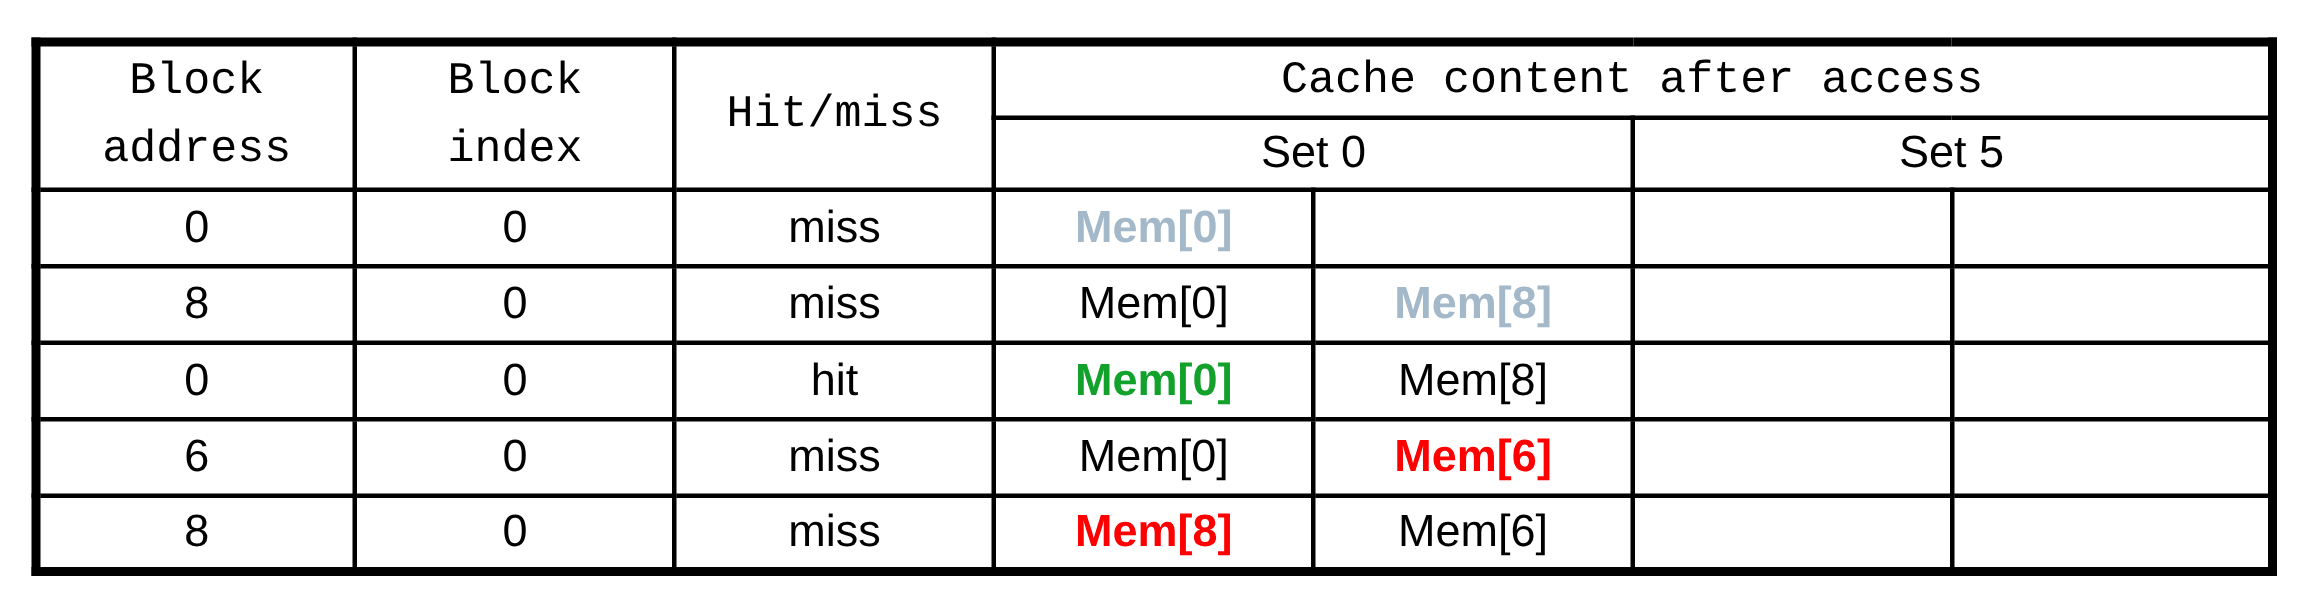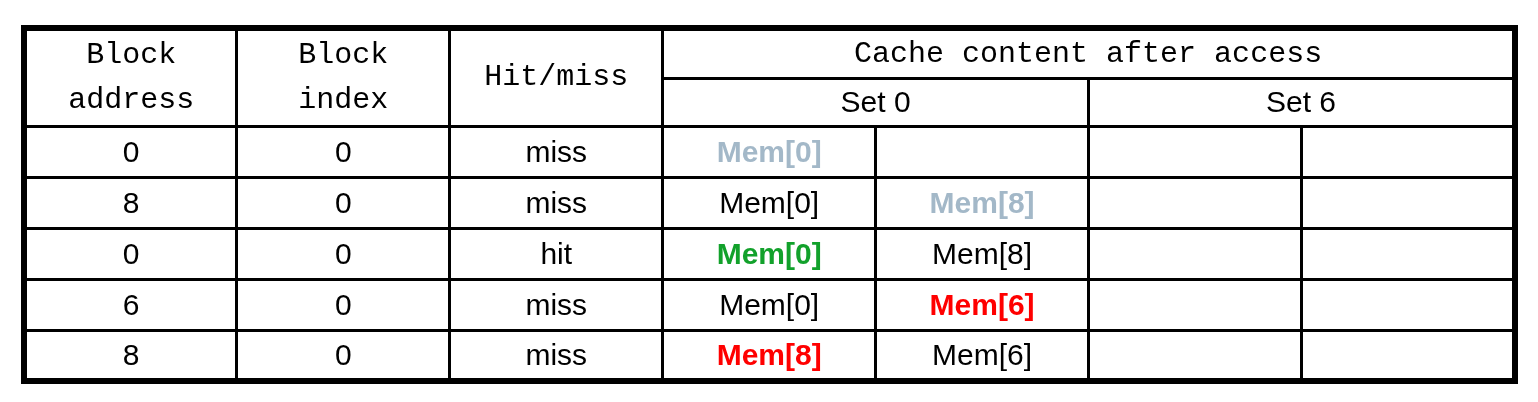--- a/index.html
+++ b/index.html
@@ -67,21 +67,21 @@
       <tr class="hdr-row-1">
         <th class="hdr-span" rowspan="2">Block
 address</th>
         <th class="hdr-span" rowspan="2">Block
 index</th>
         <th class="hdr-span" rowspan="2">Hit/miss</th>
         <th colspan="4">Cache content after access</th>
       </tr>
       <tr class="hdr-row-2">
         <th colspan="2">Set 0</th>
-        <th colspan="2">Set 6</th>
+        <th colspan="2">Set 5</th>
       </tr>
     </thead>
     <tbody>
       <tr class="data-row">
         <td>0</td>
         <td>0</td>
         <td>miss</td>
         <td class="mem-cell" style="color: rgb(163, 184, 200); font-weight: bold;">Mem[0]</td>
         <td class="mem-cell"></td>
         <td class="mem-cell"></td>

